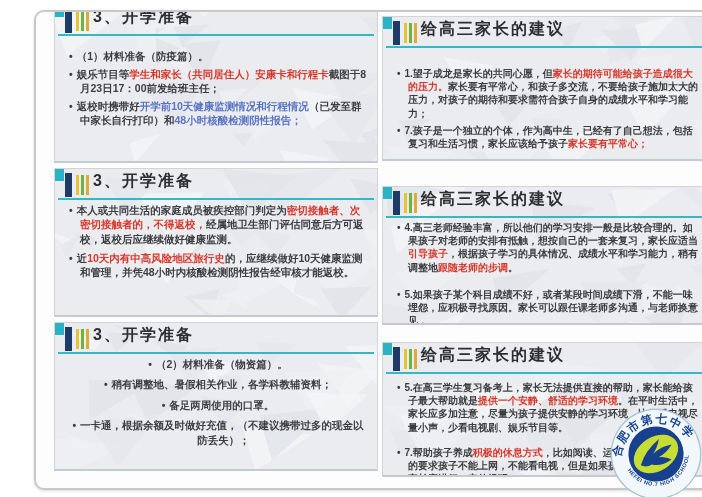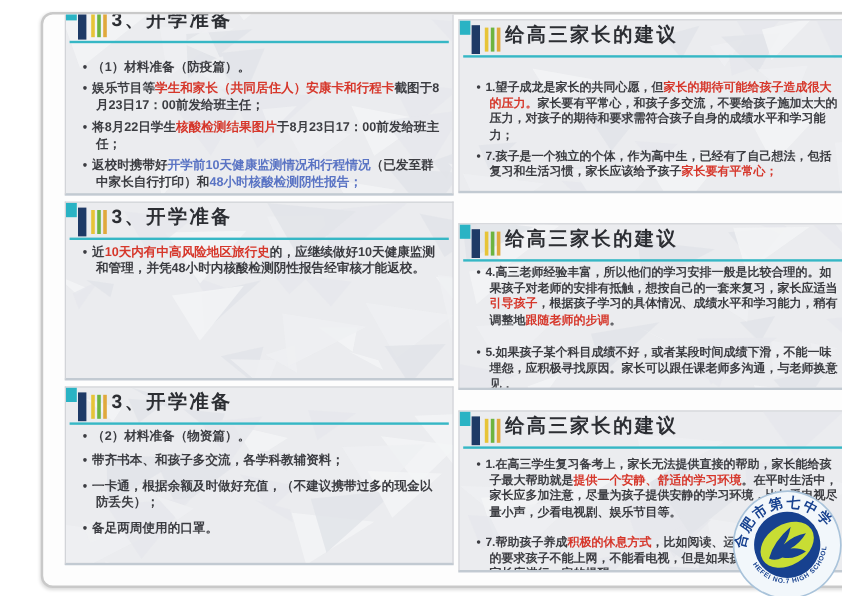--- a/index.html
+++ b/index.html
@@ -31,21 +31,21 @@
   .bullets li::before{content:"•";margin-right:4px;color:#3c3d42;font-weight:700;}
   .seg-dark{color:#3c3d42;}
   .seg-red{color:#d6372b;}
   .seg-blue{color:#5a74c4;}
   
   .s1 .bullets{font-size:10.5px;line-height:1.34;padding-top:44px;}
   .s1 .bullets li{margin-bottom:4px;}
   .s2 .bullets{font-size:10.5px;line-height:1.36;}
   .s2 .bullets li{margin-bottom:5px;}
   .s3 .bullets{font-size:10.5px;line-height:1.38;}
-  .s3 .bullets li{margin-bottom:6px;}
+  .s3 .bullets li{margin-bottom:6px;text-align:center;}
   .s4 .bullets{font-size:10px;line-height:1.32;padding-top:50px;}
   .s4 .bullets li{margin-bottom:4px;}
   .s5 .bullets{font-size:10px;line-height:1.32;}
   .s5 .bullets li{margin-bottom:14px;}
   .s6 .bullets{font-size:10px;line-height:1.32;padding-top:38px;}
   .s6 .bullets li{margin-bottom:12px;}
   
   #logo{position:absolute;left:610px;top:408px;width:92px;height:92px;transform:rotate(-14deg);}
   #logo svg{width:100%;height:100%;display:block;}
 </style>
@@ -87,21 +87,20 @@
       <div class="stripes">
           <i></i>
           <i></i>
           <i></i>
         </div>
       <h2 class="slide-title">3、开学准备</h2>
       <div class="underline"></div>
       <ul class="bullets">
           <li><span class="seg-dark">（1）材料准备（防疫篇）。</span></li>
           <li><span class="seg-dark">娱乐节目等</span><span class="seg-red">学生和家长（共同居住人）安康卡和行程卡</span><span class="seg-dark">截图于8月23日17：00前发给班主任；</span></li>
-          <li><span class="seg-dark">将8月22日学生</span><span class="seg-red">核酸检测结果图片</span><span class="seg-dark">于8月23日17：00前发给班主任；</span></li>
           <li><span class="seg-dark">返校时携带好</span><span class="seg-blue">开学前10天健康监测情况和行程情况</span><span class="seg-dark">（已发至群中家长自行打印）和</span><span class="seg-blue">48小时核酸检测阴性报告；</span></li>
         </ul>
     </div>
 
     <div class="slide s2">
       <svg class="polybg" viewBox="0 0 320 150" preserveAspectRatio="none">
           <polygon points="235.0078185973689,127.72500623762608 258.6411500663962,134.89077956415713 262.76701668510213,143.08667169249384" fill="#f3f4f6" opacity="0.85"></polygon>
           <polygon points="105.9746049856767,62.96001502126455 135.15332819661126,73.91008981689811 117.10318574914709,81.92618510837201" fill="#e6e8ec" opacity="0.85"></polygon>
           <polygon points="166.49645527359098,11.651990160346031 224.01886764680967,10.717488244175911 182.57981098536402,49.04155820293818" fill="#eef0f2" opacity="0.85"></polygon>
           <polygon points="292.94153877999634,9.45934534817934 349.919134612428,20.5097865331918 313.494655596558,46.49478263925994" fill="#e2e4e9" opacity="0.85"></polygon>
@@ -129,20 +128,21 @@
       <div class="corner-sq"></div>
       <div class="navy-bar"></div>
       <div class="stripes">
           <i></i>
           <i></i>
           <i></i>
         </div>
       <h2 class="slide-title">3、开学准备</h2>
       <div class="underline"></div>
       <ul class="bullets">
+          <li><span class="seg-dark">本人或共同生活的家庭成员被疾控部门判定为</span><span class="seg-red">密切接触者、次密切接触者的，不得返校，</span><span class="seg-dark">经属地卫生部门评估同意后方可返校，返校后应继续做好健康监测。</span></li>
           <li><span class="seg-dark">近</span><span class="seg-red">10天内有中高风险地区旅行史</span><span class="seg-dark">的，应继续做好10天健康监测和管理，并凭48小时内核酸检测阴性报告经审核才能返校。</span></li>
         </ul>
     </div>
 
     <div class="slide s3">
       <svg class="polybg" viewBox="0 0 320 150" preserveAspectRatio="none">
           <polygon points="260.78009178396314,41.73412197083235 324.161971968133,49.5987610835582 290.7158500570804,82.93234409054276" fill="#f3f4f6" opacity="0.85"></polygon>
           <polygon points="155.84818278905004,96.12262786179781 185.6053344940301,104.34089794382453 188.02537479437888,115.46477647003485" fill="#e6e8ec" opacity="0.85"></polygon>
           <polygon points="326.27942544873804,64.64624878764153 396.3526139280293,60.85061349906027 349.01285679172724,110.19382129918085" fill="#eef0f2" opacity="0.85"></polygon>
           <polygon points="97.001190953888,18.447394005954266 131.78481912589632,22.26892845891416 124.28144940175116,41.056752317759674" fill="#e2e4e9" opacity="0.85"></polygon>
@@ -171,23 +171,23 @@
       <div class="navy-bar"></div>
       <div class="stripes">
           <i></i>
           <i></i>
           <i></i>
         </div>
       <h2 class="slide-title">3、开学准备</h2>
       <div class="underline"></div>
       <ul class="bullets">
           <li><span class="seg-dark">（2）材料准备（物资篇）。</span></li>
-          <li><span class="seg-dark">带齐书本、和孩子多交流，各学科教辅资料；</span></li>
+          <li><span class="seg-dark">稍有调整地、暑假相关作业，各学科教辅资料；</span></li>
+          <li><span class="seg-dark">备足两周使用的口罩。</span></li>
           <li><span class="seg-dark">一卡通，根据余额及时做好充值，（不建议携带过多的现金以防丢失）；</span></li>
-          <li><span class="seg-dark">备足两周使用的口罩。</span></li>
         </ul>
     </div>
 
     <div class="slide s4">
       <svg class="polybg" viewBox="0 0 320 150" preserveAspectRatio="none">
           <polygon points="59.482354749925435,42.371395125985146 108.73788540600799,51.69569434039295 78.25905033480376,74.3874900524388" fill="#f3f4f6" opacity="0.85"></polygon>
           <polygon points="223.41890951618552,-5.77474220842123 272.0675108965952,-12.266966672614217 240.50366717437282,25.846848688845057" fill="#e6e8ec" opacity="0.85"></polygon>
           <polygon points="204.68001347966492,22.72618179023266 232.1743421035353,16.62379676476121 216.651864183601,40.59749539574841" fill="#eef0f2" opacity="0.85"></polygon>
           <polygon points="318.03908050991595,0.6216589063405991 365.8183990162797,-5.779538128525019 325.18176361592487,31.678215935477056" fill="#e2e4e9" opacity="0.85"></polygon>
           <polygon points="234.82323748525232,82.23480426520109 302.4995509965811,72.95566649362445 256.52662709821016,126.2244080475648" fill="#f3f4f6" opacity="0.85"></polygon>
@@ -298,21 +298,21 @@
       <div class="corner-sq"></div>
       <div class="navy-bar"></div>
       <div class="stripes">
           <i></i>
           <i></i>
           <i></i>
         </div>
       <h2 class="slide-title">给高三家长的建议</h2>
       <div class="underline"></div>
       <ul class="bullets">
-          <li><span class="seg-dark">1.在高三学生复习备考上，家长无法提供直接的帮助，家长能给孩子最大帮助就是</span><span class="seg-red">提供一个安静、舒适的学习环境</span><span class="seg-dark">。在平时生活中，家长应多加注意，尽量为孩子提供安静的学习环境，比如看电视尽量小声，少看电视剧、娱乐节目等。</span></li>
+          <li><span class="seg-dark">5.在高三学生复习备考上，家长无法提供直接的帮助，家长能给孩子最大帮助就是</span><span class="seg-red">提供一个安静、舒适的学习环境</span><span class="seg-dark">。在平时生活中，家长应多加注意，尽量为孩子提供安静的学习环境，比如看电视尽量小声，少看电视剧、娱乐节目等。</span></li>
           <li><span class="seg-dark">7.帮助孩子养成</span><span class="seg-red">积极的休息方式</span><span class="seg-dark">，比如阅读、运动等。不必强制性的要求孩子不能上网，不能看电视，但是如果孩子自制力比较差，家长应进行一定的提醒。</span></li>
         </ul>
     </div>
 
   </div>
 
   <div id="logo">
     <svg viewBox="0 0 100 100">
       <circle cx="50" cy="50" r="48.5" fill="#f2f7fb" stroke="#a9c3da" stroke-width="1.5"></circle>
       <defs>

